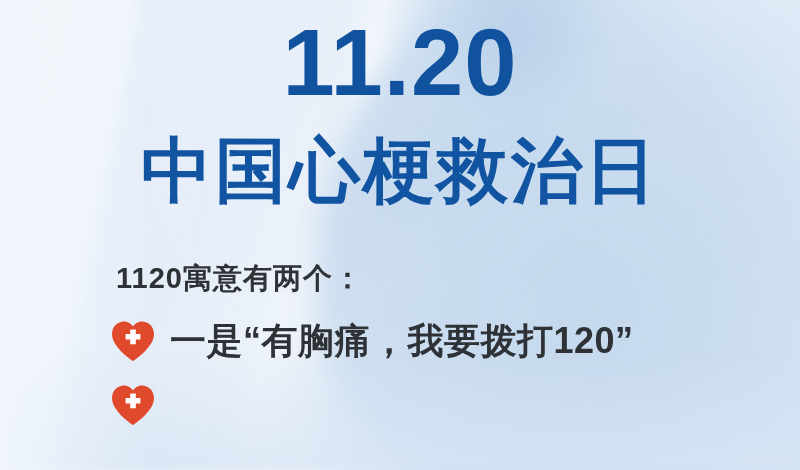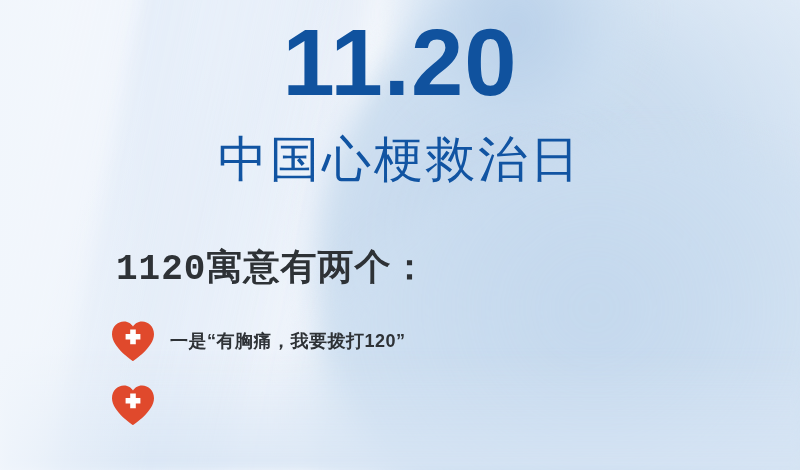--- a/index.html
+++ b/index.html
@@ -94,41 +94,40 @@
     position:absolute; top:16px; left:0; width:800px;
     text-align:center;
     font-size:94px; line-height:1;
     font-weight:bold;
     letter-spacing:1px;
     color:#10529e;
   }
   .event-title {
     position:absolute; top:133px; left:0; width:800px;
     text-align:center;
-    font-size:49px; line-height:1.08;
-    font-weight:normal;
+    font-size:71px; line-height:1.08;
+    font-weight:bold;
     letter-spacing:3px;
     color:#1154a2;
   }
   .lead {
-    position:absolute; top:252px; left:116px;
-    font-size:36px; line-height:1;
+    position:absolute; top:264px; left:116px;
+    font-size:29px; line-height:1;
     font-weight:bold;
     letter-spacing:1px;
     color:#2e3236;
-    font-family:Liberation Mono, monospace;
   }
   .points { position:absolute; top:318px; left:110px; }
   .point-row {
     display:flex; align-items:center;
     height:46px; margin-bottom:18px;
   }
   .heart-icon { width:46px; height:42px; flex:0 0 46px; margin-right:14px; }
   .point-text {
-    font-size:18px; line-height:1;
+    font-size:36px; line-height:1;
     font-weight:bold;
     letter-spacing:.5px;
     color:#2e3236;
     white-space:nowrap;
   }
 </style>
 </head>
 <body>
 
 <div id="poster">

